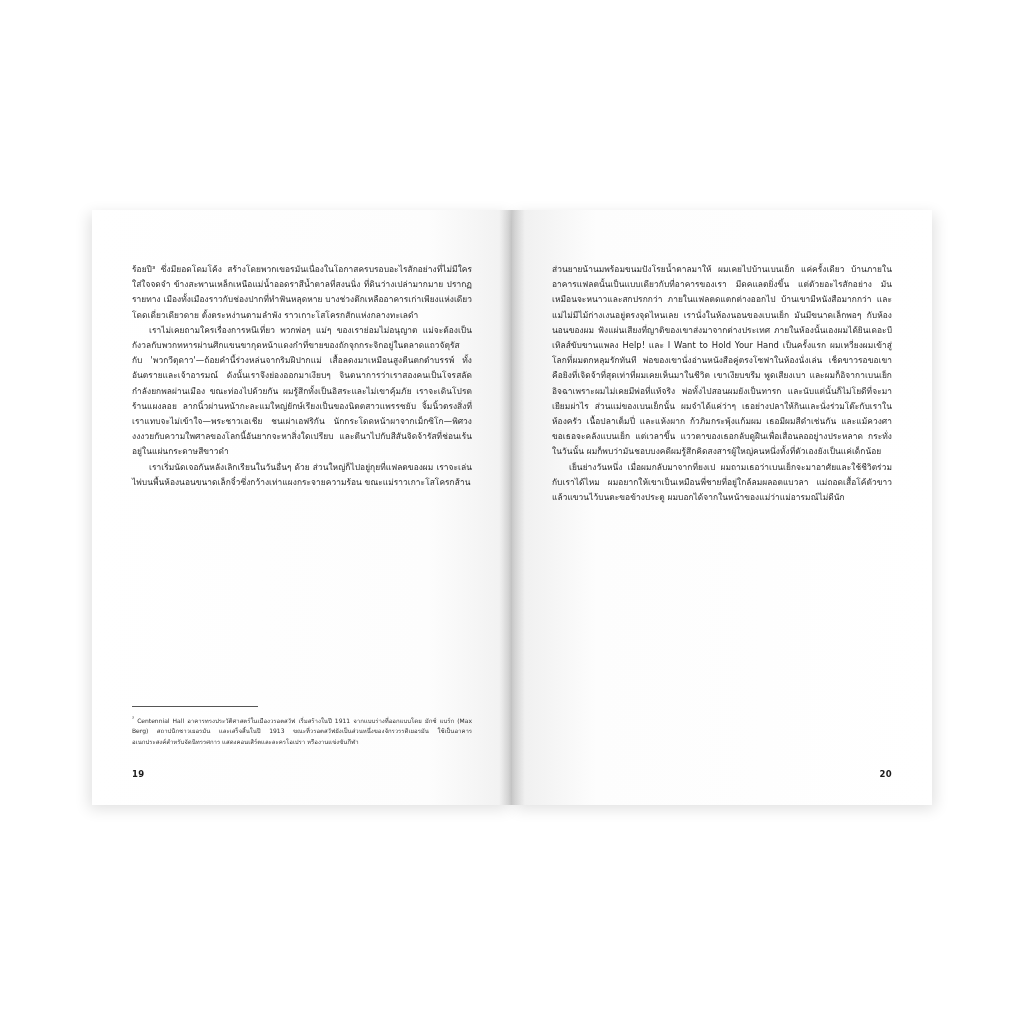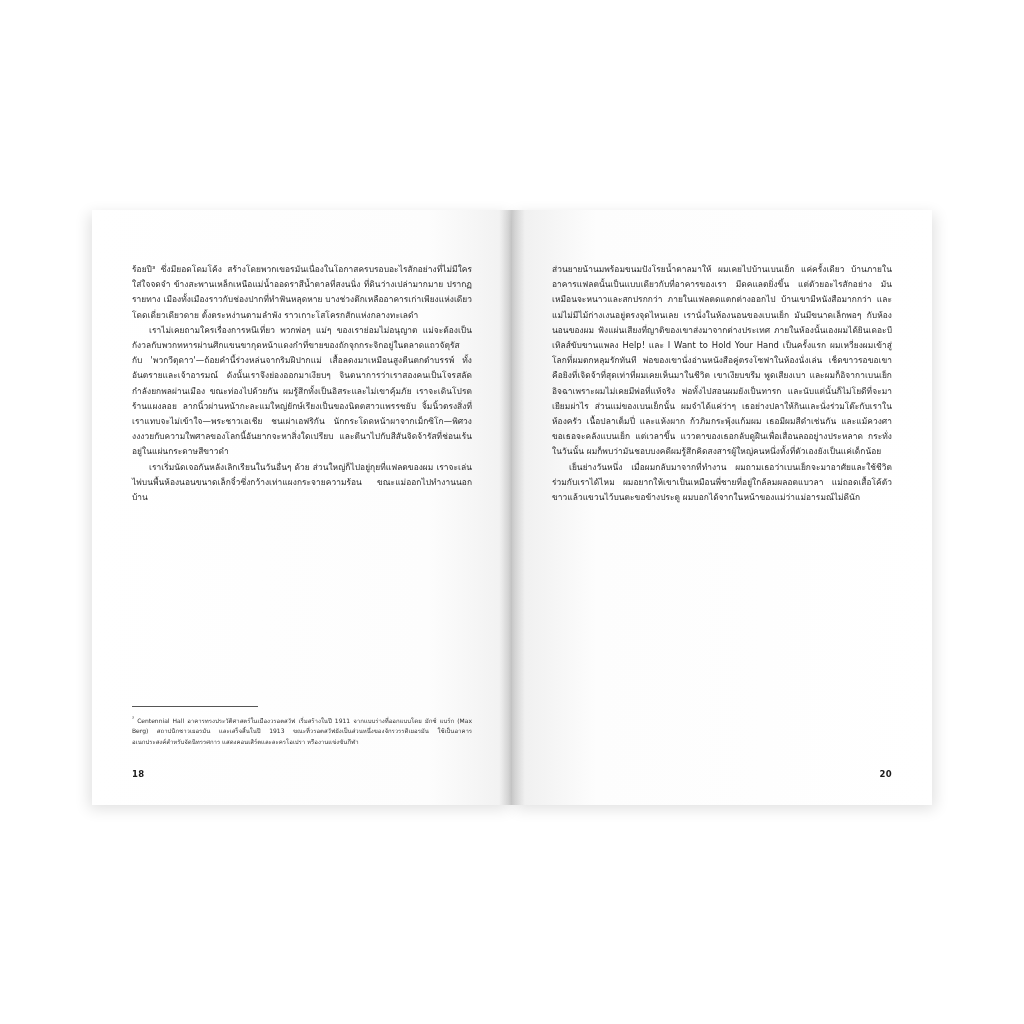--- a/index.html
+++ b/index.html
@@ -124,35 +124,35 @@
 <body>
 
 <div class="stage">
 
   <div class="book">
 
     <div class="page left">
       <div class="body-text">
         <p>ร้อยปี³ ซึ่งมียอดโดมโค้ง สร้างโดยพวกเขอรมันเนื่องในโอกาสครบรอบอะไรสักอย่างที่ไม่มีใครใส่ใจจดจำ ข้างสะพานเหล็กเหนือแม่น้ำออดราสีน้ำตาลที่สงนนิ่ง ที่ดินว่างเปล่ามากมาย ปรากฏรายทาง เมืองทั้งเมืองราวกับช่องปากที่ทำฟันหลุดหาย บางช่วงตึกเหลืออาคารเก่าเพียงแห่งเดียว โดดเดี่ยวเดียวดาย ตั้งตระหง่านตามลำพัง ราวเกาะโสโครกสักแห่งกลางทะเลดำ</p>
         <p class="indent">เราไม่เคยถามใครเรื่องการหนีเที่ยว พวกพ่อๆ แม่ๆ ของเราย่อมไม่อนุญาต แม่จะต้องเป็นกังวลกับพวกทหารผ่านศึกแขนขากุดหน้าแดงกำที่ขายของถักจุกกระจิกอยู่ในตลาดแถวจัตุรัส กับ 'พวกวีตุดาว'—ถ้อยคำนี้ร่วงหล่นจากริมฝีปากแม่ เสื้อลดงมาเหมือนสูงตีนตกตำบรรพ์ ทั้งอันตรายและเจ้าอารมณ์ ดังนั้นเราจึงย่องออกมาเงียบๆ จินตนาการว่าเราสองคนเป็นโจรสลัดกำลังยกพลผ่านเมือง ขณะท่องไปด้วยกัน ผมรู้สึกทั้งเป็นอิสระและไม่เขาคุ้มภัย เราจะเดินโปรตร้านแผงลอย ลากนิ้วผ่านหน้ากะละแมใหญ่ยักษ์เรียงเป็นของนิตตสาวแพรรซยับ จิ้มนิ้วตรงสิ่งที่เราแทบจะไม่เข้าใจ—พระชาวเอเชีย ชนเผ่าเอฟริกัน นักกระโดดหน้าผาจากเม็กซิโก—พิศวงงงงวยกับความใพศาลของโลกนี้อันยากจะหาสิ่งใดเปรียบ และตีนาไปกับสีสันจิดจ้ารัสที่ช่อนเร้นอยู่ในแผ่นกระดาษสีขาวดำ</p>
-        <p class="indent">เราเริ่มนัดเจอกันหลังเลิกเรียนในวันอื่นๆ ด้วย ส่วนใหญ่ก็ไปอยู่กุยที่แฟลตของผม เราจะเล่นไพ่บนพื้นห้องนอนขนาดเล็กจิ๋วซึ่งกว้างเท่าแผงกระจายความร้อน ขณะแม่ออกไปทำงานนอกบ้าน</p>
+        <p class="indent">เราเริ่มนัดเจอกันหลังเลิกเรียนในวันอื่นๆ ด้วย ส่วนใหญ่ก็ไปอยู่กุยที่แฟลตของผม เราจะเล่นไพ่บนพื้นห้องนอนขนาดเล็กจิ๋วซึ่งกว้างเท่าแผงกระจายความร้อน ขณะแม่ราวเกาะโสโครกส้าน</p>
       </div>
 
       <div class="footnote-wrap">
         <div class="footnote-rule"></div>
         <div class="footnote"><sup>³</sup> <span>Centennial Hall อาคารทรงประวัติศาสตร์ในเมืองวรอตสวัฟ เริ่มสร้างในปี 1911 จากแบบร่างที่ออกแบบโดย มักซ์ แบร์ก (Max Berg) สถาปนิกชาวเยอรมัน และเสร็จสิ้นในปี 1913 ขณะที่วรอตสวัฟยังเป็นส่วนหนึ่งของจักรวรรดิเยอรมัน ใช้เป็นอาคารอเนกประสงค์สำหรับจัดนิทรรศการ แสดงคอนเสิร์ตและละครโอเปรา หรืองานแข่งขันกีฬา</span></div>
       </div>
 
-      <div class="folio left-folio">18</div>
+      <div class="folio left-folio">19</div>
     </div>
 
     <div class="page right">
       <div class="body-text">
         <p>ส่วนยายน้านมพร้อมขนมปังโรยน้ำตาลมาให้ ผมเคยไปบ้านเบนเย็ก แค่ครั้งเดียว บ้านภายในอาคารแฟลตนั้นเป็นแบบเดียวกับที่อาคารของเรา มีดคแลตยิ่งขึ้น แต่ตัวยอะไรสักอย่าง มันเหมือนจะหนาวและสกปรกกว่า ภายในแฟลตดแตกต่างออกไป บ้านเขามีหนังสือมากกว่า และแม่ไม่มีไม้ก่างเงนอยู่ตรงจุดไหนเลย เรานั่งในห้องนอนของเบนเย็ก มันมีขนาดเล็กพอๆ กับห้องนอนของผม ฟังแผ่นเสียงที่ญาติของเขาส่งมาจากต่างประเทศ ภายในห้องนั้นเองผมได้ยินเดอะบีเทิลส์ขับขานแพลง Help! และ I Want to Hold Your Hand เป็นครั้งแรก ผมเหวี่ยงผมเข้าสู่โลกที่ผมตกหลุมรักทันที พ่อของเขานั่งอ่านหนังสือคู่ตรงโซฟาในห้องนั่งเล่น เช็ดขาวรอขอเขา คือยิงที่เจิดจ้าที่สุดเท่าที่ผมเคยเห็นมาในชีวิต เขาเงียบขรีม พูดเสียงเบา และผมก็อิจากาเบนเย็ก อิจฉาเพราะผมไม่เคยมีพ่อที่แท้จริง พ่อทั้งไปสอนผมยังเป็นทารก และนับแต่นั้นก็ไม่โยดีที่จะมาเยียมผ่าไร ส่วนแม่ของเบนเย็กนั้น ผมจำได้แค่ว่าๆ เธอย่างปลาให้กินและนั่งร่วมโต๊ะกับเราในห้องครัว เนื้อปลาเต็มปี่ และแห้งผาก ก้วภิมกระพุ้งแก้มผม เธอมีผมสีดำเช่นกัน และแม้ควงศาขอเธอจะคลังแบนเย็ก แต่เวลาขึ้น แววตาของเธอกลับดูฝืนเพื่อเสื่อนลออยู่างประหลาด กระทั่งในวันนั้น ผมก็พบว่ามันชอบบงคดีผมรู้สึกคิดสงสารผู้ใหญ่คนหนึ่งทั้งที่ตัวเองยังเป็นแค่เด็กน้อย</p>
-        <p class="indent">เย็นย่างวันหนึ่ง เมื่อผมกลับมาจากที่ทำงาน ผมถามเธอว่าเบนเย็กจะมาอาศัยและใช้ชีวิตร่วมกับเราได้ไหม ผมอยากให้เขาเป็นเหมือนพี่ชายที่อยู่ใกล้ลมผลอตแบวลา แม่ถอดเสื้อโค้ตัวขาวแล้วแขวนไว้บนตะขอข้างประตู ผมบอกได้จากในหน้าของแม่ว่าแม่อารมณ์ไม่ดีนัก</p>
+        <p class="indent">เย็นย่างวันหนึ่ง เมื่อผมกลับมาจากที่ยงเป ผมถามเธอว่าเบนเย็กจะมาอาศัยและใช้ชีวิตร่วมกับเราได้ไหม ผมอยากให้เขาเป็นเหมือนพี่ชายที่อยู่ใกล้ลมผลอตแบวลา แม่ถอดเสื้อโค้ตัวขาวแล้วแขวนไว้บนตะขอข้างประตู ผมบอกได้จากในหน้าของแม่ว่าแม่อารมณ์ไม่ดีนัก</p>
       </div>
 
       <div class="folio right-folio">20</div>
     </div>
 
     <div class="gutter"></div>
   </div>
 
 </div>
 

